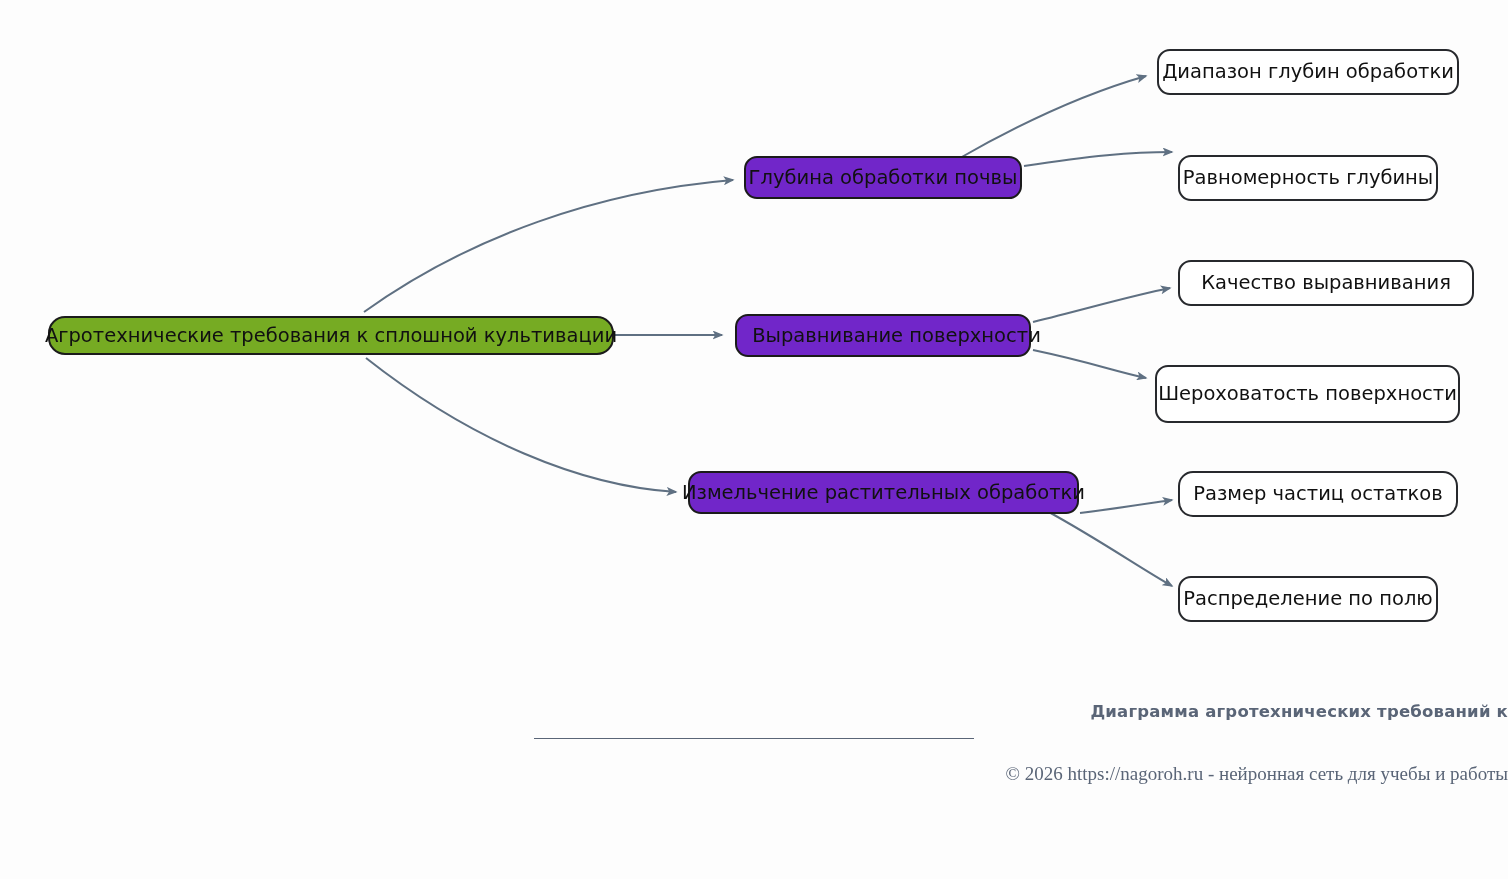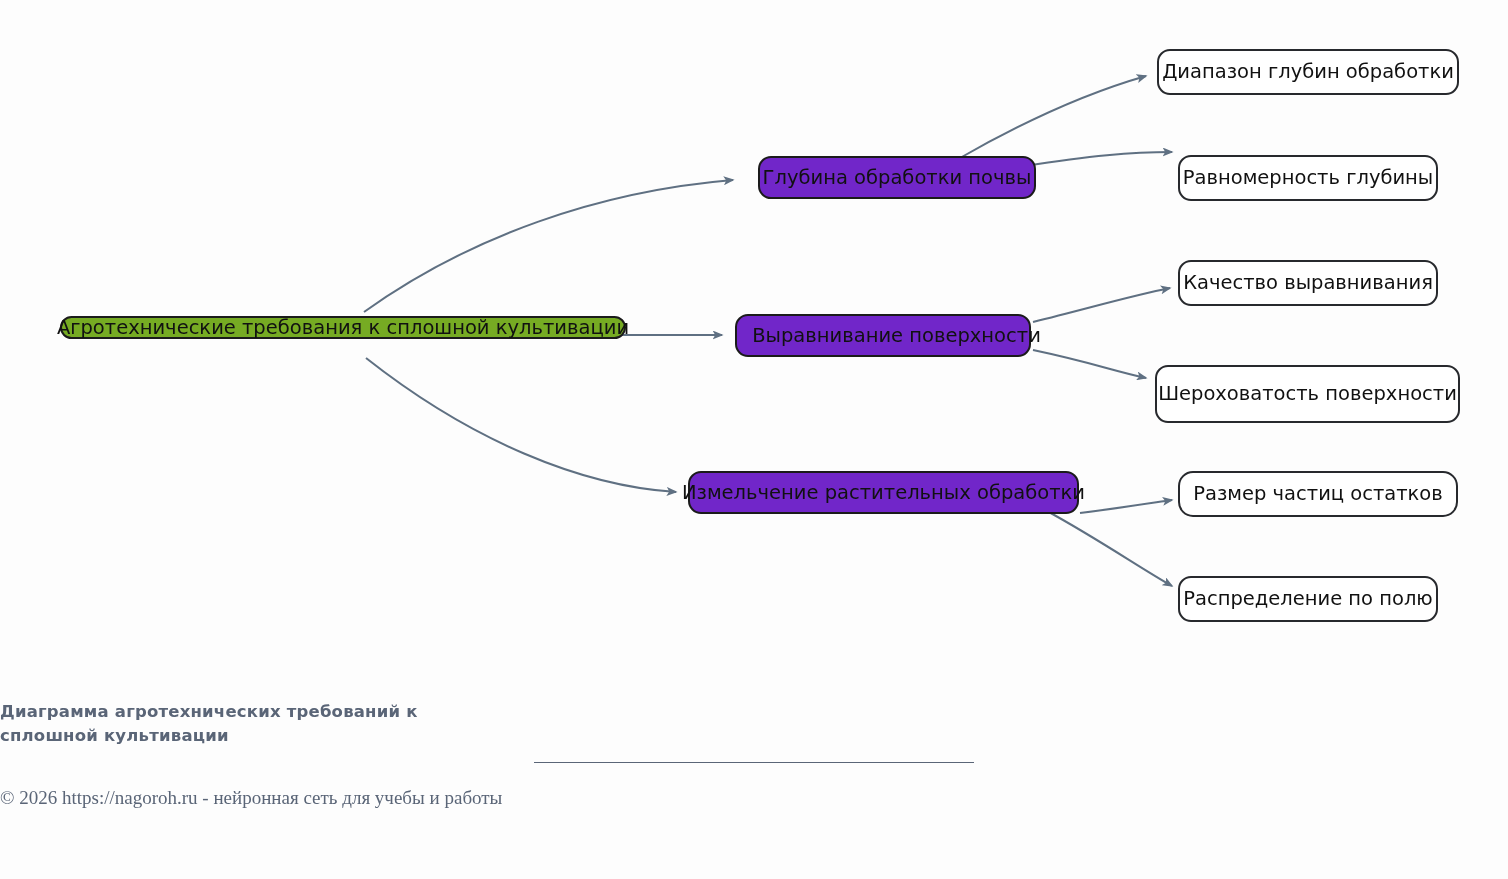--- a/index.html
+++ b/index.html
@@ -64,21 +64,21 @@
     border-radius: 13px;
     color: #111111;
     font-size: 19.5px;
     padding: 0 16px;
   }
   #caption-block {
     position: absolute;
     left: 0;
     top: 700px;
     width: 1508px;
-    text-align: left;
+    text-align: right;
   }
   .caption-title {
     font-family: "DejaVu Sans", sans-serif;
     font-weight: bold;
     font-size: 16.5px;
     color: #5a6577;
     line-height: 1.45;
     letter-spacing: 0.2px;
   }
   #caption-divider {
@@ -116,62 +116,61 @@
     <path d="M 960,158 C 1030,118 1090,92 1146,76" fill="none" stroke="#5f7082" stroke-width="2" marker-end="url(#arrowhead)"></path>
     <path d="M 1024,166 C 1090,156 1130,152 1172,152" fill="none" stroke="#5f7082" stroke-width="2" marker-end="url(#arrowhead)"></path>
 
     <path d="M 1033,322 C 1090,308 1130,296 1170,288" fill="none" stroke="#5f7082" stroke-width="2" marker-end="url(#arrowhead)"></path>
     <path d="M 1033,350 C 1090,362 1110,370 1146,378" fill="none" stroke="#5f7082" stroke-width="2" marker-end="url(#arrowhead)"></path>
 
     <path d="M 1080,513 C 1120,508 1145,504 1172,500" fill="none" stroke="#5f7082" stroke-width="2" marker-end="url(#arrowhead)"></path>
     <path d="M 1047,511 C 1100,540 1140,568 1172,586" fill="none" stroke="#5f7082" stroke-width="2" marker-end="url(#arrowhead)"></path>
   </svg>
 
-  <div class="node node-root" style="left:60px; top:316px; width:566px; height:23px;border-radius:17px;">
+  <div class="node node-root" style="left:48px; top:316px; width:566px; height:39px;border-radius:17px;">
     <span class="node-label">Агротехнические требования к сплошной культивации</span>
   </div>
 
-  <div class="node node-branch" style="left:744px; top:156px; width:278px; height:43px;margin-left:14px;">
+  <div class="node node-branch" style="left:744px; top:156px; width:278px; height:43px;">
     <span class="node-label">Глубина обработки почвы</span>
   </div>
 
   <div class="node node-branch" style="left:735px; top:314px; width:296px; height:43px;padding-left:43px;">
     <span class="node-label">Выравнивание поверхности</span>
   </div>
 
   <div class="node node-branch" style="left:688px; top:471px; width:391px; height:43px;">
     <span class="node-label">Измельчение растительных обработки</span>
   </div>
 
   <div class="node node-leaf" style="left:1157px; top:49px; width:302px; height:46px;">
     <span class="node-label">Диапазон глубин обработки</span>
   </div>
 
   <div class="node node-leaf" style="left:1178px; top:155px; width:260px; height:46px;">
     <span class="node-label">Равномерность глубины</span>
   </div>
 
-  <div class="node node-leaf" style="left:1178px; top:260px; width:260px; height:46px;">
+  <div class="node node-leaf" style="left:1178px; top:260px; width:296px; height:46px;">
     <span class="node-label">Качество выравнивания</span>
   </div>
 
   <div class="node node-leaf" style="left:1155px; top:365px; width:305px; height:58px;">
     <span class="node-label">Шероховатость поверхности</span>
   </div>
 
   <div class="node node-leaf" style="left:1178px; top:471px; width:280px; height:46px;border-radius:15px;">
     <span class="node-label">Размер частиц остатков</span>
   </div>
 
   <div class="node node-leaf" style="left:1178px; top:576px; width:260px; height:46px;">
     <span class="node-label">Распределение по полю</span>
   </div>
 
   <div id="caption-block">
     <div class="caption-title">
       <div>Диаграмма агротехнических требований к</div>
-      <div>сплошной культивации</div>
     </div>
     <div id="caption-divider"></div>
     <div class="caption-copyright">© 2026 https://nagoroh.ru - нейронная сеть для учебы и работы</div>
   </div>
 
 </div>
 
 </body></html>

